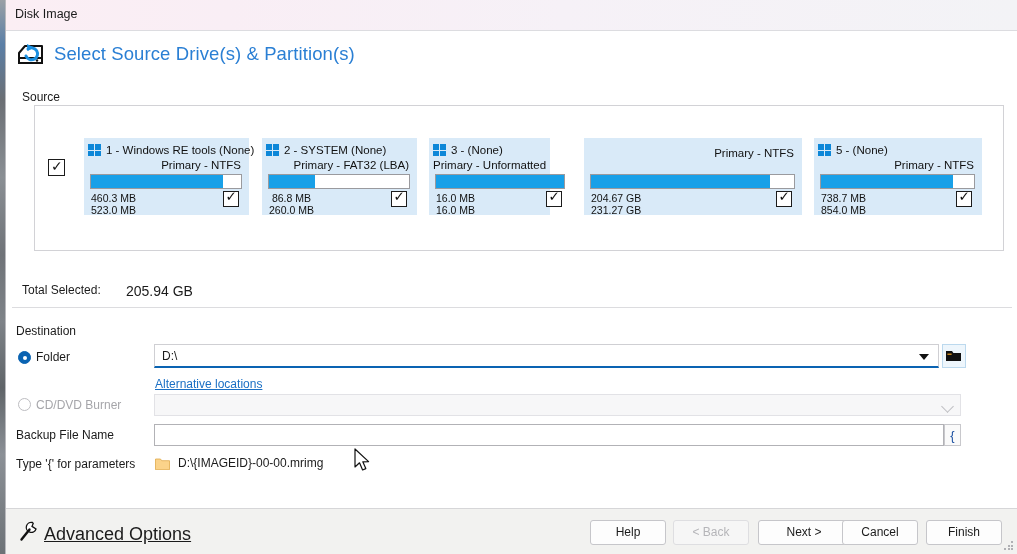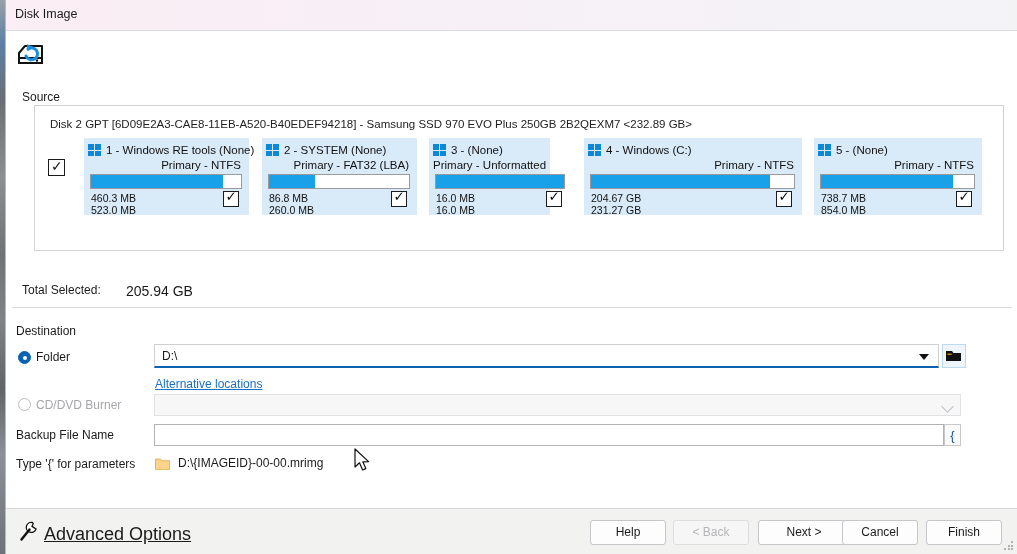--- a/index.html
+++ b/index.html
@@ -86,21 +86,21 @@
   .winlogo i:nth-child(2){ left:7px; top:0; width:6px; height:5.5px; }
   .winlogo i:nth-child(3){ left:0; top:6.5px; width:5.5px; height:5.5px; }
   .winlogo i:nth-child(4){ left:7px; top:6.5px; width:6px; height:5.5px; }
   .bar {
     position: absolute; left: 6px; top: 36px; height: 15px;
     background: #ffffff; border: 1px solid #9a9a9e;
   }
   .bar .fill { height: 100%; background: #18a0e8; }
   .sizes {
     position: absolute; left: 7px; top: 55px;
-    font-size: 10.5px; color: #111; line-height: 11.5px;
+    font-size: 10.5px; color: #111; line-height: 11.5px; text-align: center;
   }
   .tilecheck {
     position: absolute; width: 16px; height: 16px;
     border: 1.5px solid #1b1b1b; background: #fff; top: 53px;
   }
   .tilecheck .mark {
     position: absolute; left: 1.5px; top: -3px; font-size: 13.5px;
     color: #111; line-height: 16px;
   }
   
@@ -217,24 +217,24 @@
 
     <div class="header-icon">
       <svg width="30" height="28" viewBox="0 0 30 28">
         <path d="M3 20 L3 13 L9 6 L26 6 L26 20 Z" fill="#ffffff" stroke="#111" stroke-width="2" stroke-linejoin="round"></path>
         <rect x="3" y="18" width="23" height="5" fill="#fff" stroke="#111" stroke-width="2"></rect>
         <circle cx="21" cy="20.5" r="1.2" fill="#111"></circle>
         <path d="M12 9 a6 6 0 1 1 -2 7" fill="none" stroke="#1b8fe0" stroke-width="3" stroke-linecap="round"></path>
         <path d="M11 4 L18 7.5 L11.5 11 Z" fill="#1b8fe0"></path>
       </svg>
     </div>
+    <div class="header-title">Select Source Drive(s) &amp; Partition(s)</div>
 
     <div class="lbl-source">Source</div>
     <div class="source-box"></div>
-    <div class="disk-line">Disk 2 GPT [6D09E2A3-CAE8-11EB-A520-B40EDEF94218] - Samsung SSD 970 EVO Plus 250GB 2B2QEXM7  &lt;232.89 GB&gt;</div>
 
     <div class="disk-check">
       <span class="mark">✓</span>
     </div>
 
     <div class="tiles" id="tiles">
         <div class="tile" style="left: 0px; width: 165px;">
           <div class="ttl"><span class="winlogo"><i></i><i></i><i></i><i></i></span><span>1 - Windows RE tools (None)</span></div>
           <div class="sub">Primary - NTFS</div>
           <div class="bar" style="width:152px">
@@ -270,21 +270,20 @@
           </div>
           <div class="sizes">
             <div>16.0 MB</div>
             <div>16.0 MB</div>
           </div>
           <div class="tilecheck" style="left:117px">
             <span class="mark">✓</span>
           </div>
         </div>
         <div class="tile" style="left: 500px; width: 218px;">
-          <div class="ttl"><span class="winlogo"><i></i><i></i><i></i><i></i></span><span>4 - Windows (C:)</span></div>
           <div class="sub">Primary - NTFS</div>
           <div class="bar" style="width:205px">
             <div class="fill" style="width:88%"></div>
           </div>
           <div class="sizes">
             <div>204.67 GB</div>
             <div>231.27 GB</div>
           </div>
           <div class="tilecheck" style="left:192px">
             <span class="mark">✓</span>

